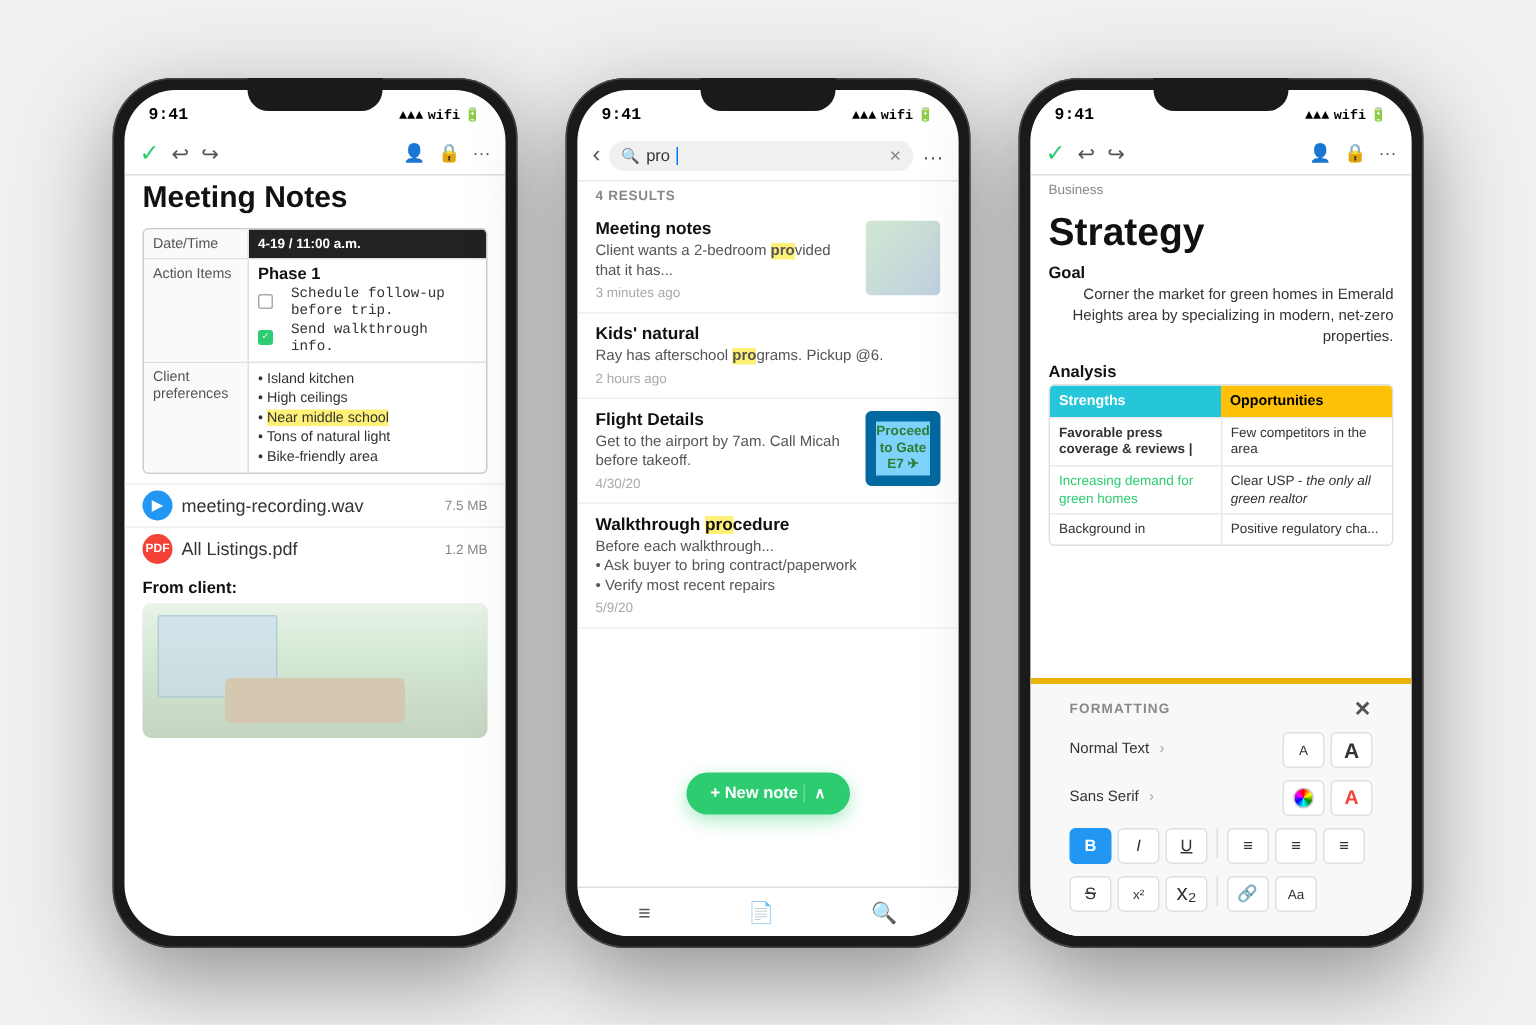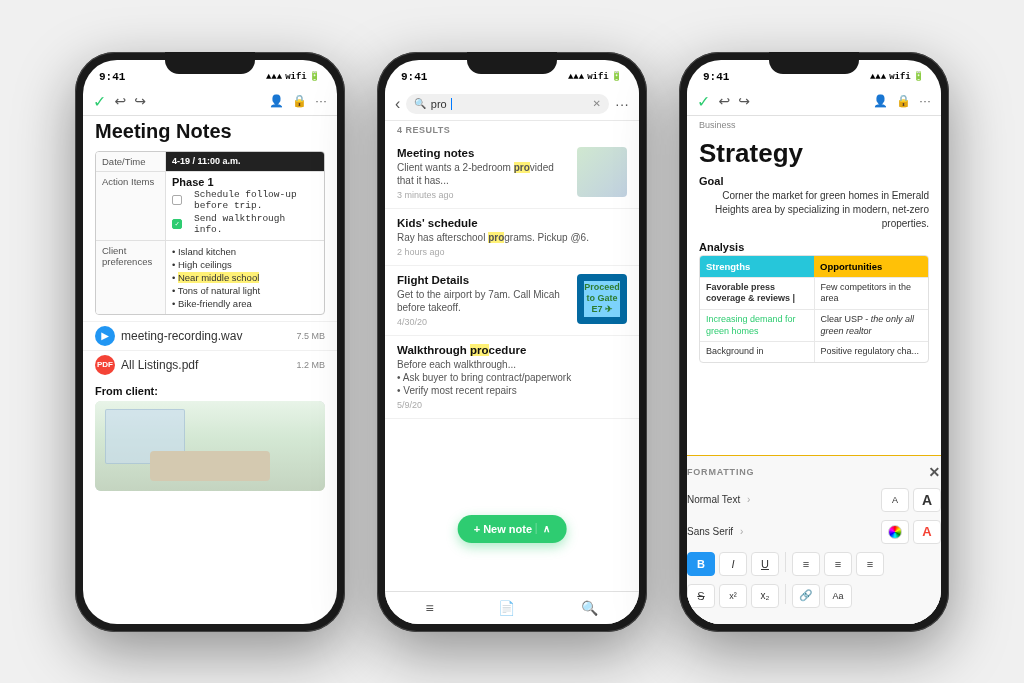--- a/index.html
+++ b/index.html
@@ -234,22 +234,22 @@
     .analysis-row { display: flex; border-top: 1px solid #e8e8e8; }
     .analysis-cell { flex: 1; padding: 4px 6px; font-size: 9px; color: #333; border-right: 1px solid #e8e8e8; line-height: 1.3; }
     .analysis-cell:last-child { border-right: none; }
     .analysis-cell .green-link { color: #2ecc71; }
     .analysis-cell .bold { font-weight: 700; }
     .analysis-cell .italic { font-style: italic; }
 
     .formatting-panel {
       margin-top: auto;
       background: #f8f8f8;
-      border-top: 1px solid #eab308;
-      padding: 8px 0;
+      border-top: 4px solid #eab308;
+      padding: 8px 26px;
     }
     .formatting-header {
       display: flex;
       justify-content: space-between;
       align-items: center;
       margin-bottom: 8px;
       font-size: 9px;
       font-weight: 700;
       color: #888;
       letter-spacing: 0.8px;
@@ -417,21 +417,21 @@
           </div>
           <div class="result-time">3 minutes ago</div>
         </div>
         <div class="result-thumb">
           <div style="width:100%;height:100%;background:linear-gradient(135deg,#d0e8d0,#c0d0e0)"></div>
         </div>
       </div>
 
       <div class="result-item">
         <div class="result-text">
-          <div class="result-title">Kids' schedule</div>
+          <div class="result-title">Kids' natural</div>
           <div class="result-snippet">
             Ray has afterschool <span class="highlight-yellow">pro</span>grams. Pickup @6.
           </div>
           <div class="result-time">2 hours ago</div>
         </div>
       </div>
 
       <div class="result-item">
         <div class="result-text">
           <div class="result-title">Flight Details</div>
@@ -574,21 +574,21 @@
             <div class="fmt-btn">≡</div>
             <div class="fmt-btn">≡</div>
             <div class="fmt-btn">≡</div>
           </div>
         </div>
 
         <div class="formatting-row">
           <div class="formatting-btn-group">
             <div class="fmt-btn strike">S</div>
             <div class="fmt-btn" style="font-size:9px">x²</div>
-            <div class="fmt-btn" style="font-size:10px">x₂</div>
+            <div class="fmt-btn" style="font-size:15px">x₂</div>
             <div class="fmt-divider"></div>
             <div class="fmt-btn">🔗</div>
             <div class="fmt-btn" style="font-size:9px">Aa</div>
           </div>
         </div>
       </div>
     </div>
   </div>
 </div>
 

